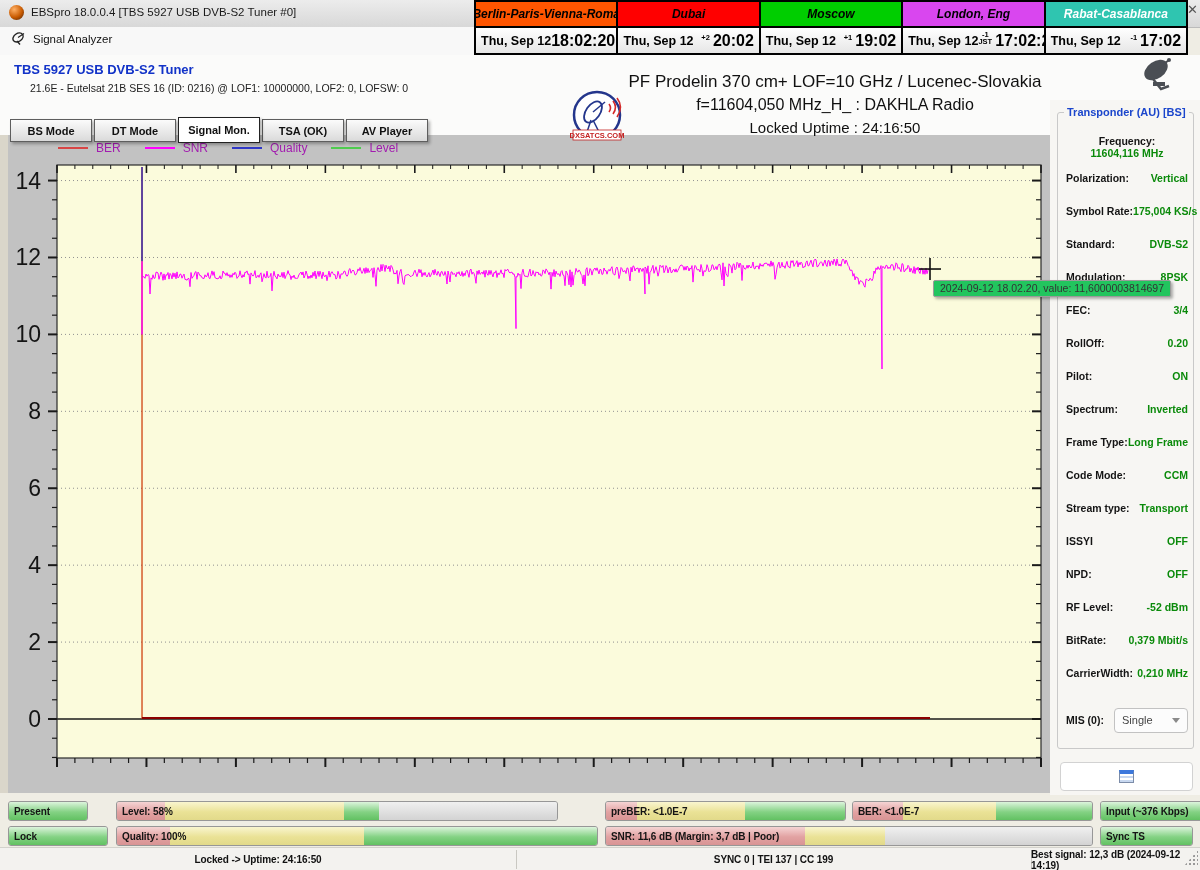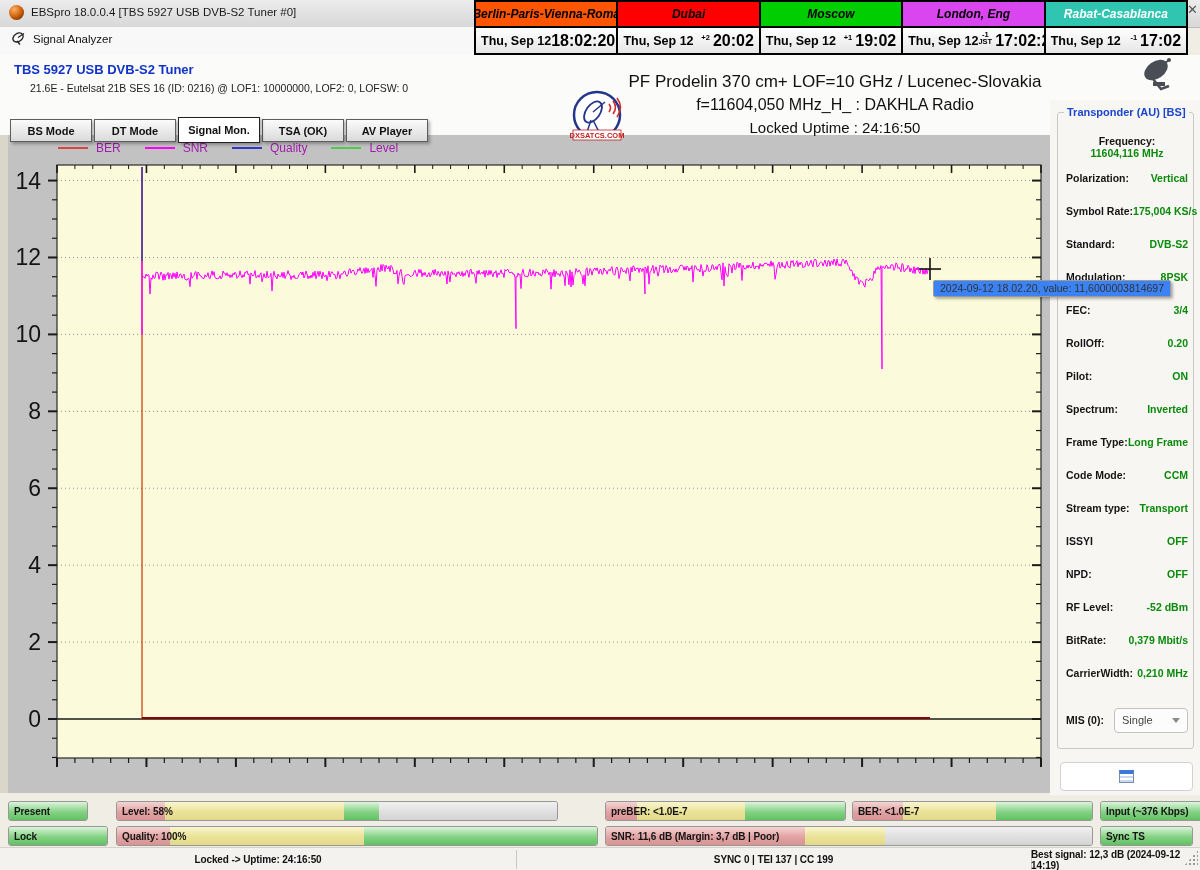--- a/index.html
+++ b/index.html
@@ -47,21 +47,21 @@
   .dish-icon{position:absolute;left:1139px;top:56px;z-index:7;}
 
   
   .left-strip{position:absolute;left:0;top:135px;width:8px;height:658px;background:#DAD6CA;border-right:1px solid #BDB9AD;}
   .chart-region{position:absolute;left:8px;top:135px;width:1042px;height:658px;background:#C2C2C2;}
   .legend{position:absolute;left:50px;top:4px;height:18px;display:flex;align-items:center;gap:24px;}
   .legend-item{display:flex;align-items:center;gap:8px;}
   .legend-line{width:30px;height:0;border-top:2px solid #000;}
   .legend-label{font-size:12px;font-weight:400;color:#a21caf;}
   #plot-svg{position:absolute;left:0;top:0;}
-  .chart-tooltip{position:absolute;left:933px;top:280px;z-index:40;background:#3b82f6;border:1px solid #9A9A9A;
+  .chart-tooltip{position:absolute;left:933px;top:280px;z-index:40;background:#22c55e;border:1px solid #9A9A9A;
     border-radius:2px;box-shadow:2px 2px 3px rgba(0,0,0,.3);padding:1px 6px 2px;font-size:10.5px;color:#333;white-space:nowrap;}
 
   
   .right-panel{position:absolute;left:1050px;top:100px;width:150px;height:695px;background:#F7F6F3;}
   .groupbox{position:absolute;left:1057px;top:112px;width:137px;height:637px;border:1px solid #C9C9C9;border-radius:3px;box-sizing:border-box;}
   .groupbox-title{position:absolute;left:1064px;top:106px;background:#F7F6F3;padding:0 3px;color:#1B46CC;font-size:11px;font-weight:bold;z-index:2;}
   .tp-row{position:absolute;left:8px;right:5px;height:20px;display:flex;justify-content:space-between;align-items:center;}
   .tp-label{font-size:10.5px;font-weight:600;color:#141414;white-space:nowrap;}
   .tp-value{font-size:10.5px;font-weight:bold;color:#0A8A0A;white-space:nowrap;}
   .mis-row{position:absolute;left:8px;right:5px;top:593px;height:28px;display:flex;justify-content:space-between;align-items:center;}

